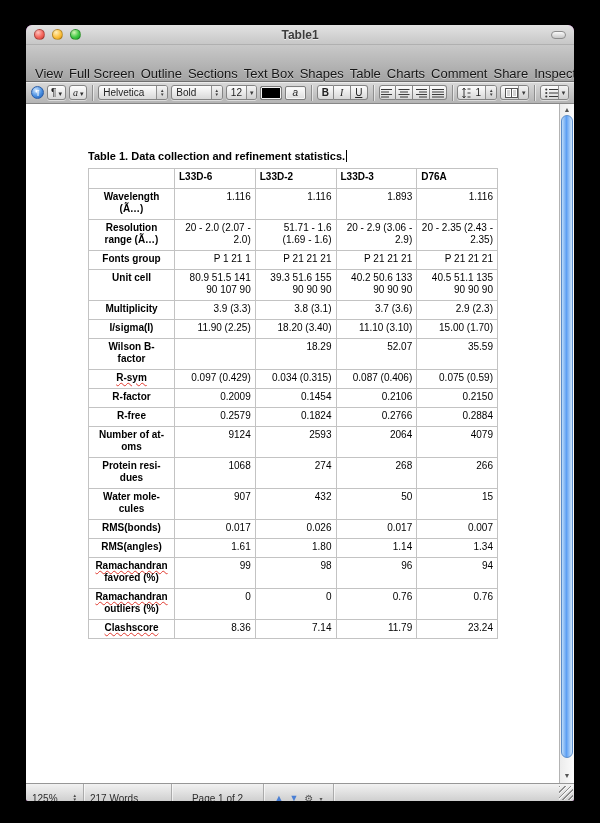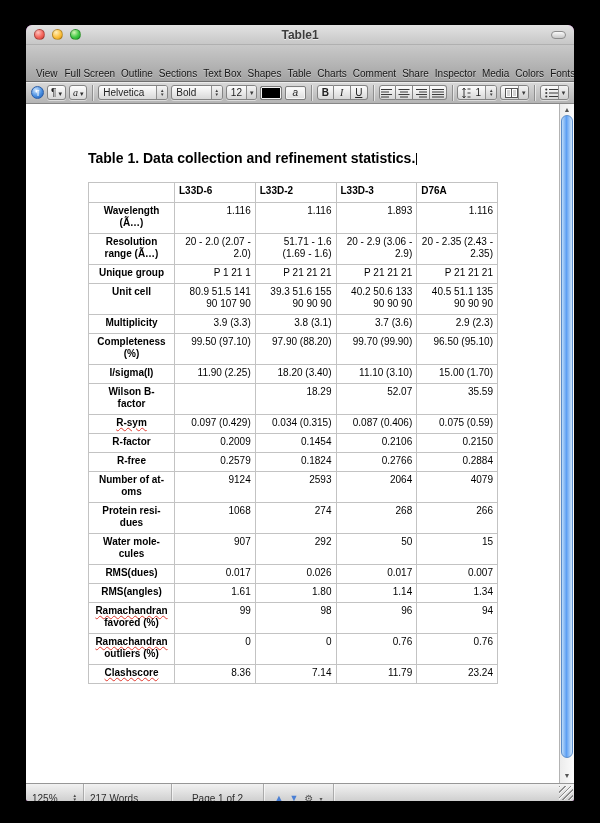--- a/index.html
+++ b/index.html
@@ -24,21 +24,21 @@
              text-shadow:0 1px 0 rgba(255,255,255,.6);}
   .pill{position:absolute;right:8px;top:6px;width:15px;height:8px;border-radius:4px;
         background:linear-gradient(#fafafa,#c7c7c7);border:1px solid #8d8d8d;box-sizing:border-box;}
 
   
   .toolbar{height:37px;background:linear-gradient(#c9c9c9,#a3a3a3);
            border-bottom:1px solid #6e6e6e;display:flex;align-items:flex-end;
            padding:2px 6px 2px;box-sizing:border-box;}
   .tb-item{display:flex;flex-direction:column;align-items:center;justify-content:flex-end;
            padding:0 3px;cursor:default;}
-  .tb-cap{font-size:10px;color:#161616;text-shadow:0 1px 0 rgba(255,255,255,.45);
+  .tb-cap{font-size:13px;color:#161616;text-shadow:0 1px 0 rgba(255,255,255,.45);
           white-space:nowrap;line-height:10px;margin-top:48px;}
   .ic{height:19px;display:flex;align-items:flex-end;justify-content:center;gap:1px;}
   .caret{font-size:7px;line-height:7px;color:#2e2e2e;align-self:flex-end;margin-bottom:2px;}
   .caret::after{content:"▾";} .spacer26{width:26px;} .flexfill{flex:1;}
   .colorwheel{width:15px;height:15px;border-radius:50%;border:1px solid #7d7d7d;box-sizing:border-box;
       background:conic-gradient(#f00,#fa0,#ff0,#0c0,#0cc,#06f,#90f,#f0c,#f00);}
   .fontsA{font-family:"Liberation Serif",serif;font-size:16px;line-height:17px;color:#141414;
           text-shadow:0 1px 0 rgba(255,255,255,.4);}
 
   
@@ -77,21 +77,21 @@
   
   .docarea{position:relative;height:679px;background:#fff;}
   .scrollbar{position:absolute;top:0;right:0;bottom:0;width:15px;
              background:linear-gradient(90deg,#ececec,#fbfbfb);border-left:1px solid #b3b3b3;box-sizing:border-box;}
   .sb-thumb{position:absolute;left:1px;top:11px;width:12px;height:calc(100% - 36px);border-radius:6px;
             background:linear-gradient(90deg,#bcdbf9,#5d9ff3 45%,#cfe6fb);border:1px solid #5a8cc9;box-sizing:border-box;}
   .sb-arrow{position:absolute;left:0;width:14px;height:11px;text-align:center;font-size:7px;color:#555;line-height:11px;}
   .sb-arrow.up{top:0;} .sb-arrow.down{bottom:2px;}
 
   .page-content{position:absolute;left:62px;top:46px;width:410px;}
-  .doc-title{font-size:14px;font-weight:bold;color:#000;margin:0 0 16px 0;}
+  .doc-title{font-size:11px;font-weight:bold;color:#000;margin:0 0 6px 0;}
   .cursor-bar{display:inline-block;width:1px;height:12px;background:#000;vertical-align:-2px;margin-left:1px;}
 
   table.stats{width:100%;border-collapse:collapse;table-layout:fixed;font-size:10px;line-height:12px;color:#000;}
   table.stats col.lab{width:86px;}
   table.stats th,table.stats td{border:1px solid #c3c3c3;padding:2px 4px 4px;vertical-align:top;
        overflow:hidden;}
   table.stats th{text-align:left;font-weight:bold;height:13px;}
   td.rlabel{font-weight:bold;text-align:center;}
   td.rval{text-align:right;}
   .squiggle{text-decoration:underline dotted #e0382d;text-decoration-thickness:1px;text-underline-offset:1px;
@@ -459,21 +459,21 @@
                 <span class="lab-line">Resolution</span>
                 <span class="lab-line">range (Ã…)</span>
               </td>
               <td class="rval">20 - 2.0 (2.07 - 2.0)</td>
               <td class="rval">51.71 - 1.6 (1.69 - 1.6)</td>
               <td class="rval">20 - 2.9 (3.06 - 2.9)</td>
               <td class="rval">20 - 2.35 (2.43 - 2.35)</td>
             </tr>
             <tr>
               <td class="rlabel">
-                <span class="lab-line">Unique group</span>
+                <span class="lab-line">Fonts group</span>
               </td>
               <td class="rval">P 1 21 1</td>
               <td class="rval">P 21 21 21</td>
               <td class="rval">P 21 21 21</td>
               <td class="rval">P 21 21 21</td>
             </tr>
             <tr>
               <td class="rlabel">
                 <span class="lab-line">Unit cell</span>
               </td>
@@ -486,30 +486,20 @@
               <td class="rlabel">
                 <span class="lab-line">Multiplicity</span>
               </td>
               <td class="rval">3.9 (3.3)</td>
               <td class="rval">3.8 (3.1)</td>
               <td class="rval">3.7 (3.6)</td>
               <td class="rval">2.9 (2.3)</td>
             </tr>
             <tr>
               <td class="rlabel">
-                <span class="lab-line">Completeness</span>
-                <span class="lab-line">(%)</span>
-              </td>
-              <td class="rval">99.50 (97.10)</td>
-              <td class="rval">97.90 (88.20)</td>
-              <td class="rval">99.70 (99.90)</td>
-              <td class="rval">96.50 (95.10)</td>
-            </tr>
-            <tr>
-              <td class="rlabel">
                 <span class="lab-line">I/sigma(I)</span>
               </td>
               <td class="rval">11.90 (2.25)</td>
               <td class="rval">18.20 (3.40)</td>
               <td class="rval">11.10 (3.10)</td>
               <td class="rval">15.00 (1.70)</td>
             </tr>
             <tr>
               <td class="rlabel">
                 <span class="lab-line">Wilson B-</span>
@@ -566,27 +556,27 @@
               <td class="rval">274</td>
               <td class="rval">268</td>
               <td class="rval">266</td>
             </tr>
             <tr>
               <td class="rlabel">
                 <span class="lab-line">Water mole-</span>
                 <span class="lab-line">cules</span>
               </td>
               <td class="rval">907</td>
-              <td class="rval">292</td>
+              <td class="rval">432</td>
               <td class="rval">50</td>
               <td class="rval">15</td>
             </tr>
             <tr>
               <td class="rlabel">
-                <span class="lab-line">RMS(dues)</span>
+                <span class="lab-line">RMS(bonds)</span>
               </td>
               <td class="rval">0.017</td>
               <td class="rval">0.026</td>
               <td class="rval">0.017</td>
               <td class="rval">0.007</td>
             </tr>
             <tr>
               <td class="rlabel">
                 <span class="lab-line">RMS(angles)</span>
               </td>

